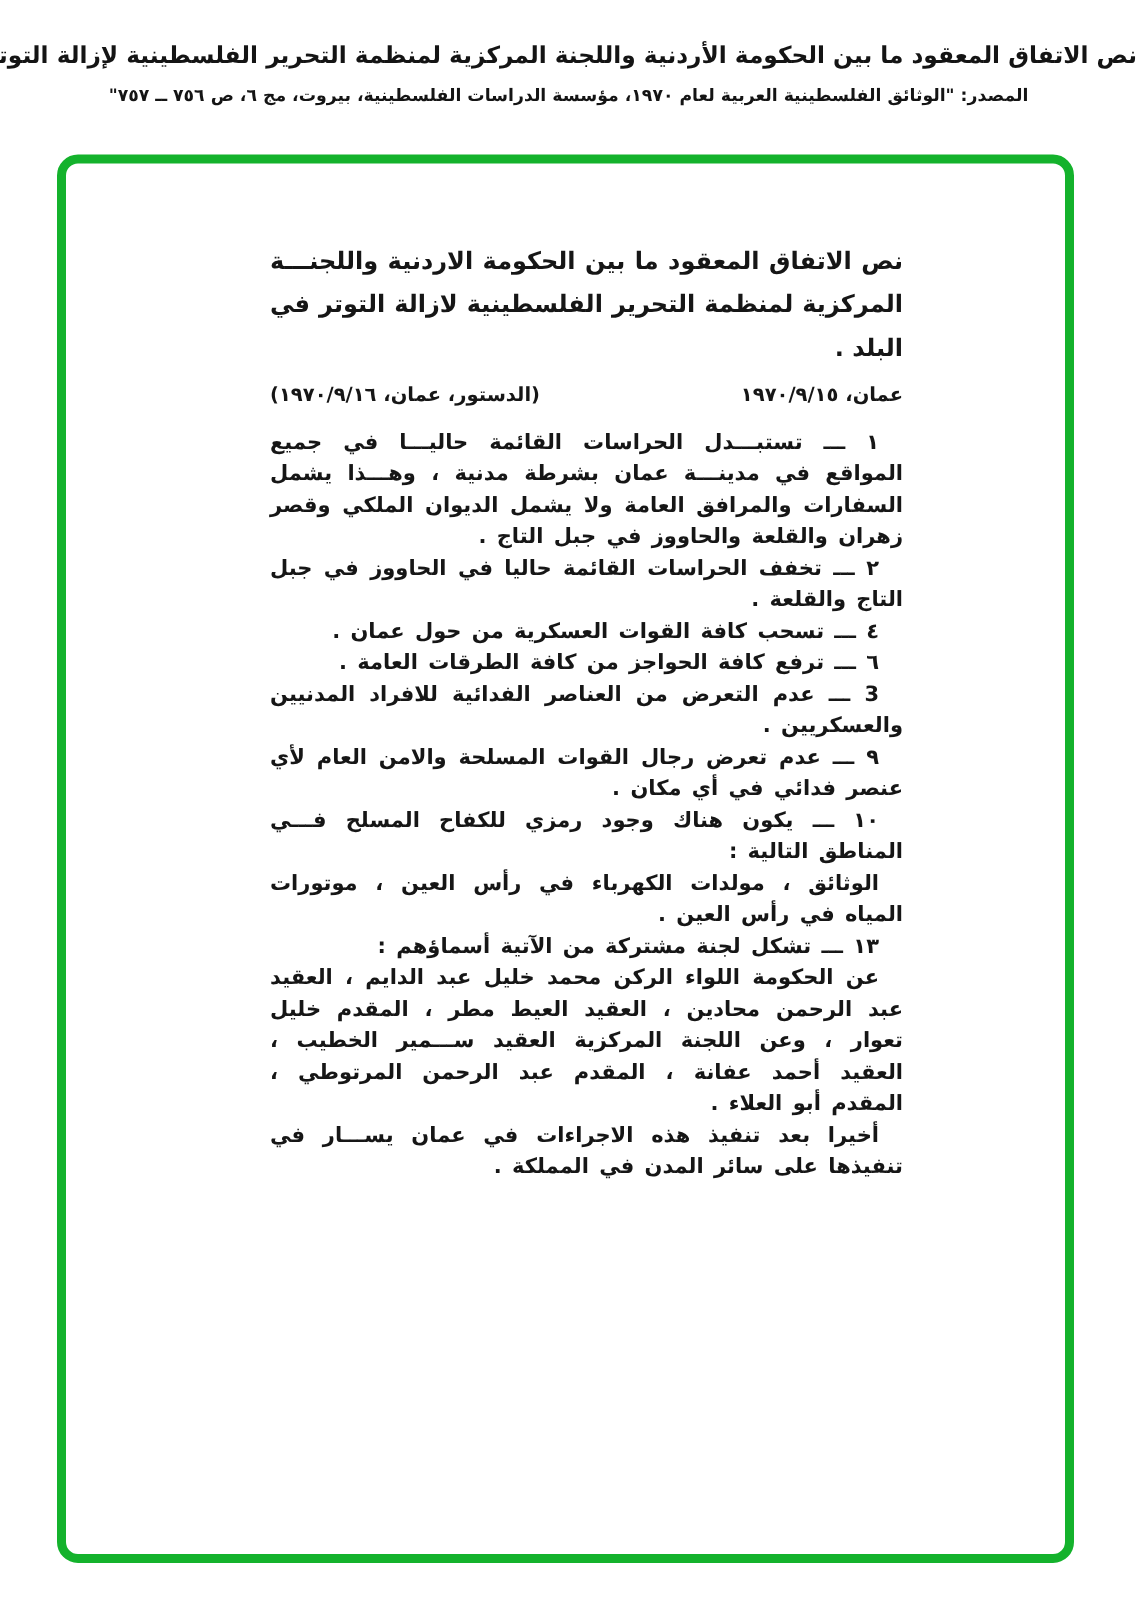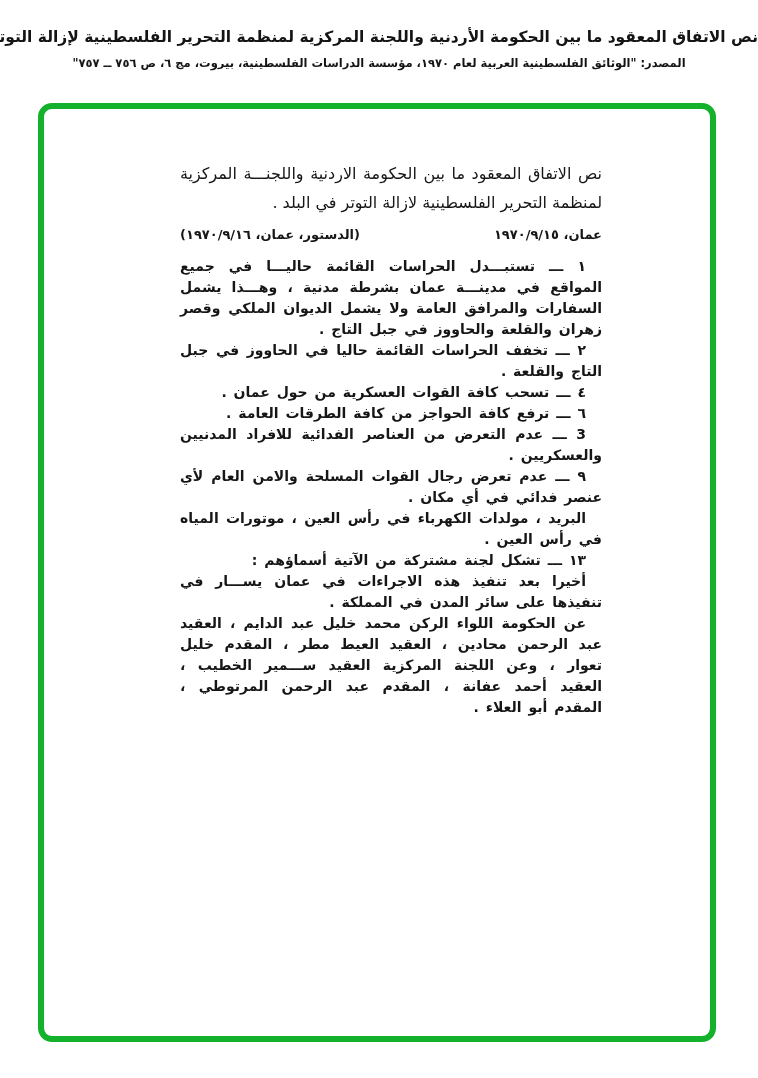--- a/index.html
+++ b/index.html
@@ -48,21 +48,21 @@
   .doc-content {
     position: absolute;
     top: 50px;
     right: 108px;
     width: 422px;
     direction: rtl;
     color: #161616;
   }
   .doc-title {
     font-size: 16px;
-    font-weight: normal;
+    font-weight: bold;
     line-height: 29px;
     text-align: justify;
     margin: 0 0 10px 0;
   }
   .dateline {
     display: flex;
     justify-content: space-between;
     align-items: baseline;
     font-size: 13px;
     font-weight: bold;
@@ -107,26 +107,27 @@
         <p>٤ ـــ تسحب كافة القوات العسكرية من حول عمان .</p>
 
 
         <p>٦ ـــ ترفع كافة الحواجز من كافة الطرقات العامة .</p>
 
         <p>3 ـــ عدم التعرض من العناصر الفدائية للافراد المدنيين والعسكريين .</p>
 
 
         <p>٩ ـــ عدم تعرض رجال القوات المسلحة والامن العام لأي عنصر فدائي في أي مكان .</p>
 
+        <p>١٠ ـــ يكون هناك وجود رمزي للكفاح المسلح فـــي المناطق التالية :</p>
 
-        <p>البريد ، مولدات الكهرباء في رأس العين ، موتورات المياه في رأس العين .</p>
+        <p>الوثائق ، مولدات الكهرباء في رأس العين ، موتورات المياه في رأس العين .</p>
 
 
 
         <p>١٣ ـــ تشكل لجنة مشتركة من الآتية أسماؤهم :</p>
 
+        <p>عن الحكومة اللواء الركن محمد خليل عبد الدايم ، العقيد عبد الرحمن محادين ، العقيد العيط مطر ، المقدم خليل تعوار ، وعن اللجنة المركزية العقيد ســـمير الخطيب ، العقيد أحمد عفانة ، المقدم عبد الرحمن المرتوطي ، المقدم أبو العلاء .</p>
+
         <p>أخيرا بعد تنفيذ هذه الاجراءات في عمان يســـار في تنفيذها على سائر المدن في المملكة .</p>
-
-        <p>عن الحكومة اللواء الركن محمد خليل عبد الدايم ، العقيد عبد الرحمن محادين ، العقيد العيط مطر ، المقدم خليل تعوار ، وعن اللجنة المركزية العقيد ســـمير الخطيب ، العقيد أحمد عفانة ، المقدم عبد الرحمن المرتوطي ، المقدم أبو العلاء .</p>
       </div>
 
   </div>
 </div>
 
 </body></html>

